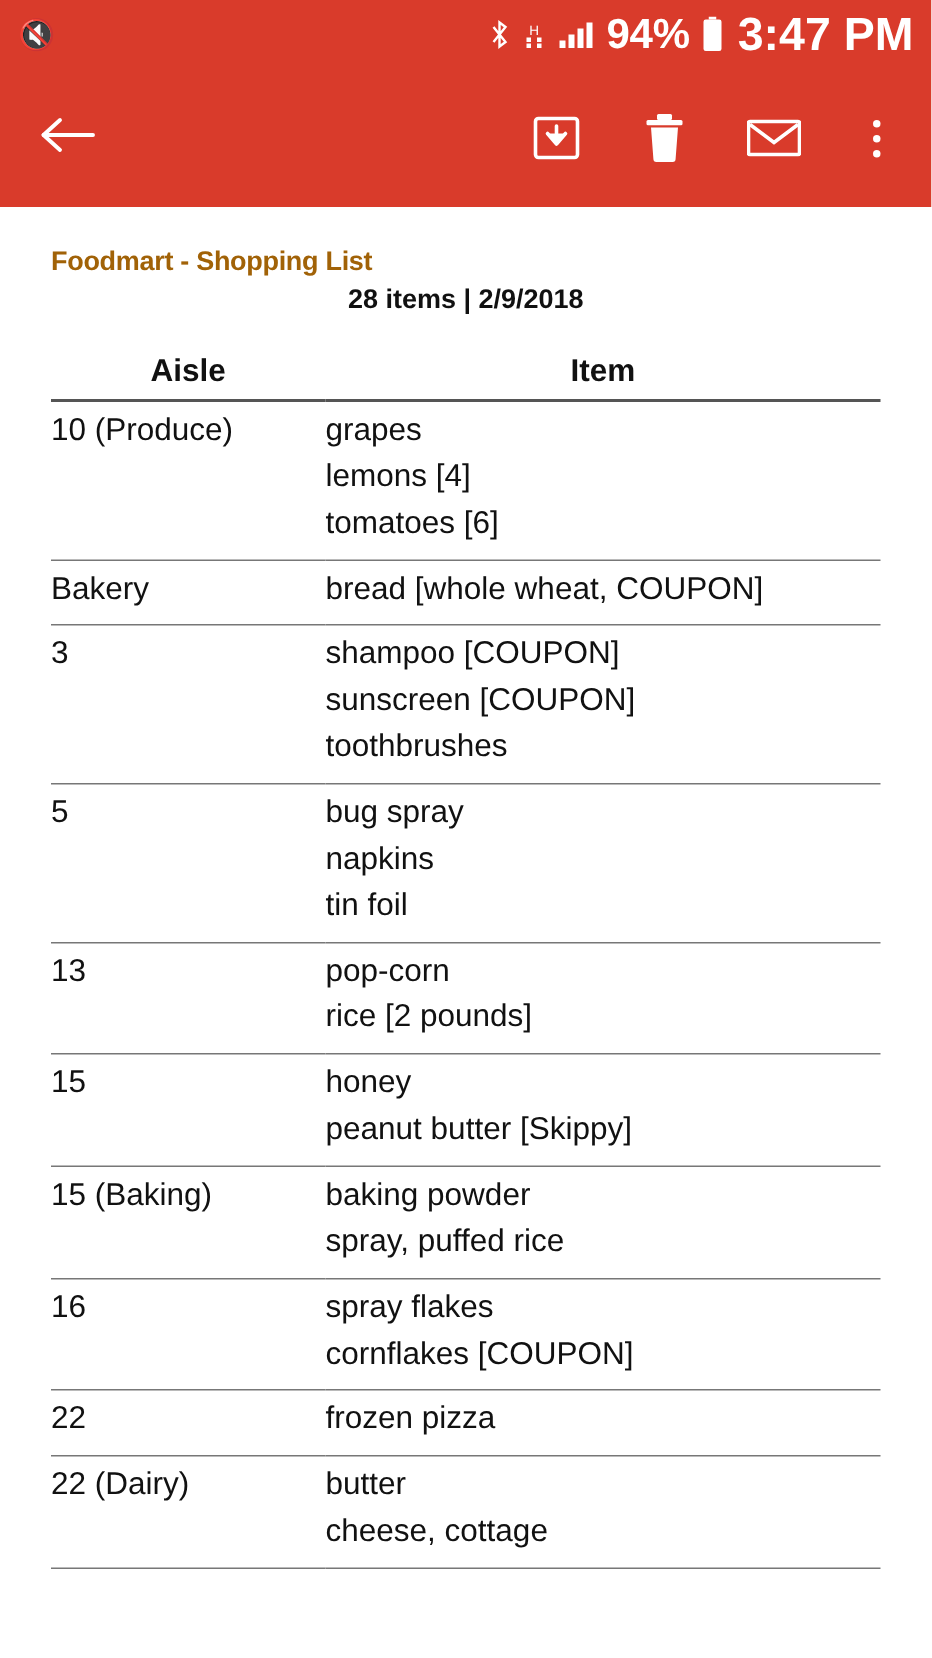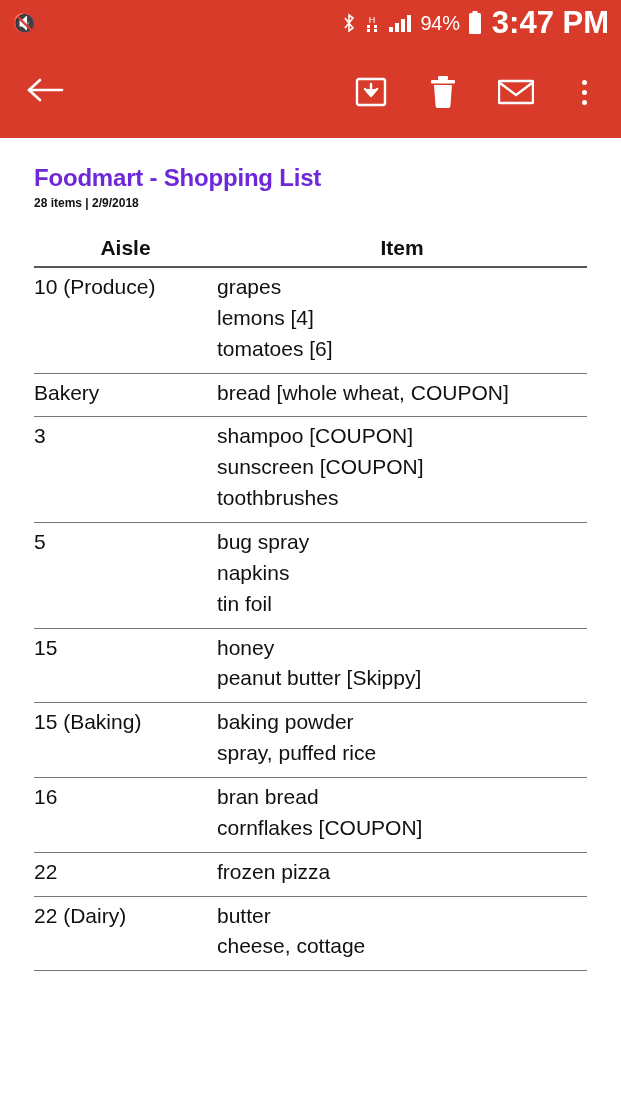--- a/index.html
+++ b/index.html
@@ -39,22 +39,22 @@
   .status-right {
     display: flex;
     align-items: center;
     gap: 8px;
   }
   .status-right .glyph {
     font-size: 19px;
     line-height: 1;
   }
   .battery-pct {
-    font-size: 20px;
-    font-weight: normal;
+    font-size: 28px;
+    font-weight: bold;
     letter-spacing: -0.2px;
   }
   .clock {
     font-size: 31px;
     font-weight: bold;
     margin-left: 2px;
   }
   .mute-icon {
     font-size: 20px;
   }
@@ -106,31 +106,32 @@
     border-radius: 50%;
     background: #ffffff;
   }
 
   
   .content {
     padding: 26px 34px 0 34px;
     box-sizing: border-box;
   }
   .list-title {
-    font-size: 24px;
-    font-weight: bold;
-    color: #6d28d9;
+    font-size: 18px;
+    font-weight: bold;
+    color: #a16207;
     margin: 0 0 4px 0;
     letter-spacing: -0.2px;
   }
   .list-sub {
-    font-size: 12px;
+    font-size: 18px;
     font-weight: bold;
     color: #111111;
     margin: 0 0 26px 0;
+    text-align: center;
   }
 
   table.items {
     width: 100%;
     border-collapse: collapse;
     font-size: 21px;
     color: #111111;
   }
   table.items th {
     text-align: center;
@@ -267,37 +268,44 @@
           </tr>
           <tr>
             <td class="aisle-cell">5</td>
             <td>
               <span class="item-line">bug spray</span>
               <span class="item-line">napkins</span>
               <span class="item-line">tin foil</span>
             </td>
           </tr>
           <tr>
+            <td class="aisle-cell">13</td>
+            <td>
+              <span class="item-line">pop-corn</span>
+              <span class="item-line">rice [2 pounds]</span>
+            </td>
+          </tr>
+          <tr>
             <td class="aisle-cell">15</td>
             <td>
               <span class="item-line">honey</span>
               <span class="item-line">peanut butter [Skippy]</span>
             </td>
           </tr>
           <tr>
             <td class="aisle-cell">15 (Baking)</td>
             <td>
               <span class="item-line">baking powder</span>
               <span class="item-line">spray, puffed rice</span>
             </td>
           </tr>
           <tr>
             <td class="aisle-cell">16</td>
             <td>
-              <span class="item-line">bran bread</span>
+              <span class="item-line">spray flakes</span>
               <span class="item-line">cornflakes [COUPON]</span>
             </td>
           </tr>
           <tr>
             <td class="aisle-cell">22</td>
             <td>
               <span class="item-line">frozen pizza</span>
             </td>
           </tr>
           <tr>

